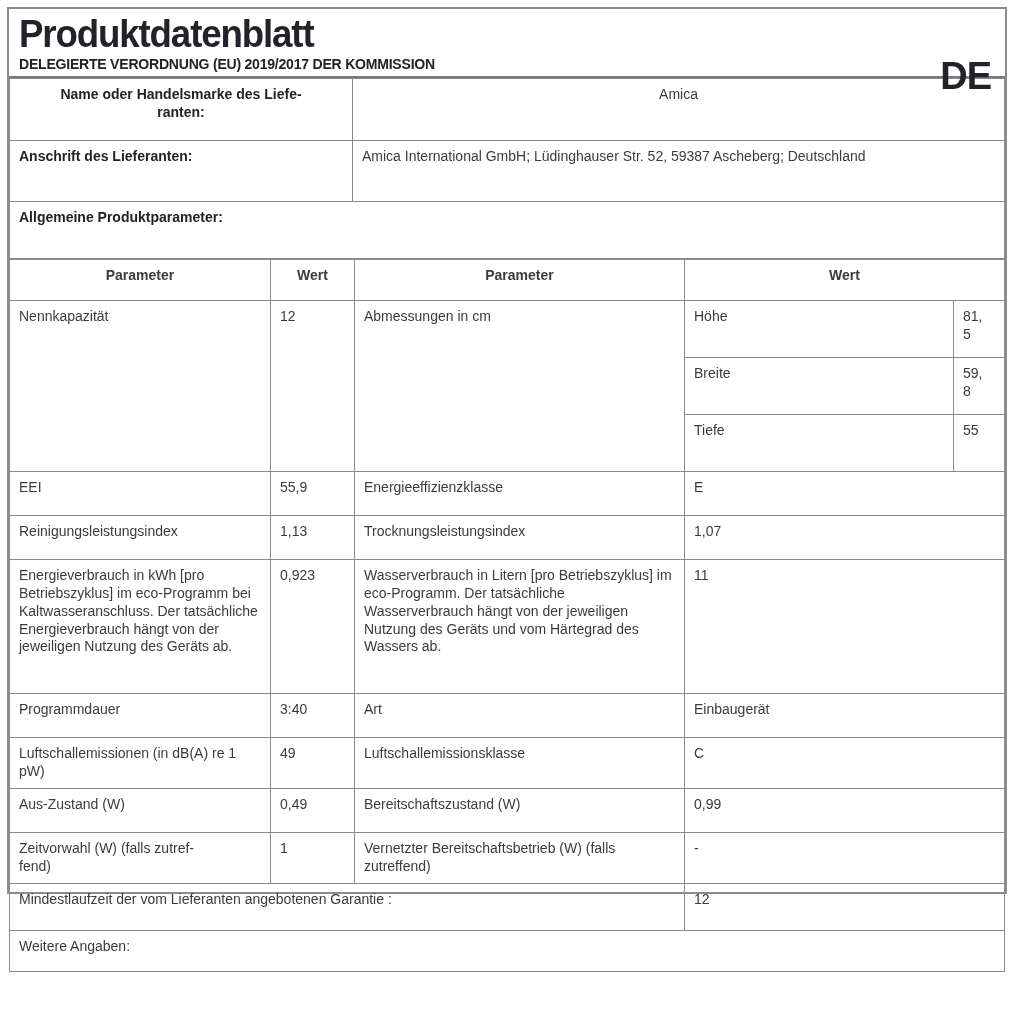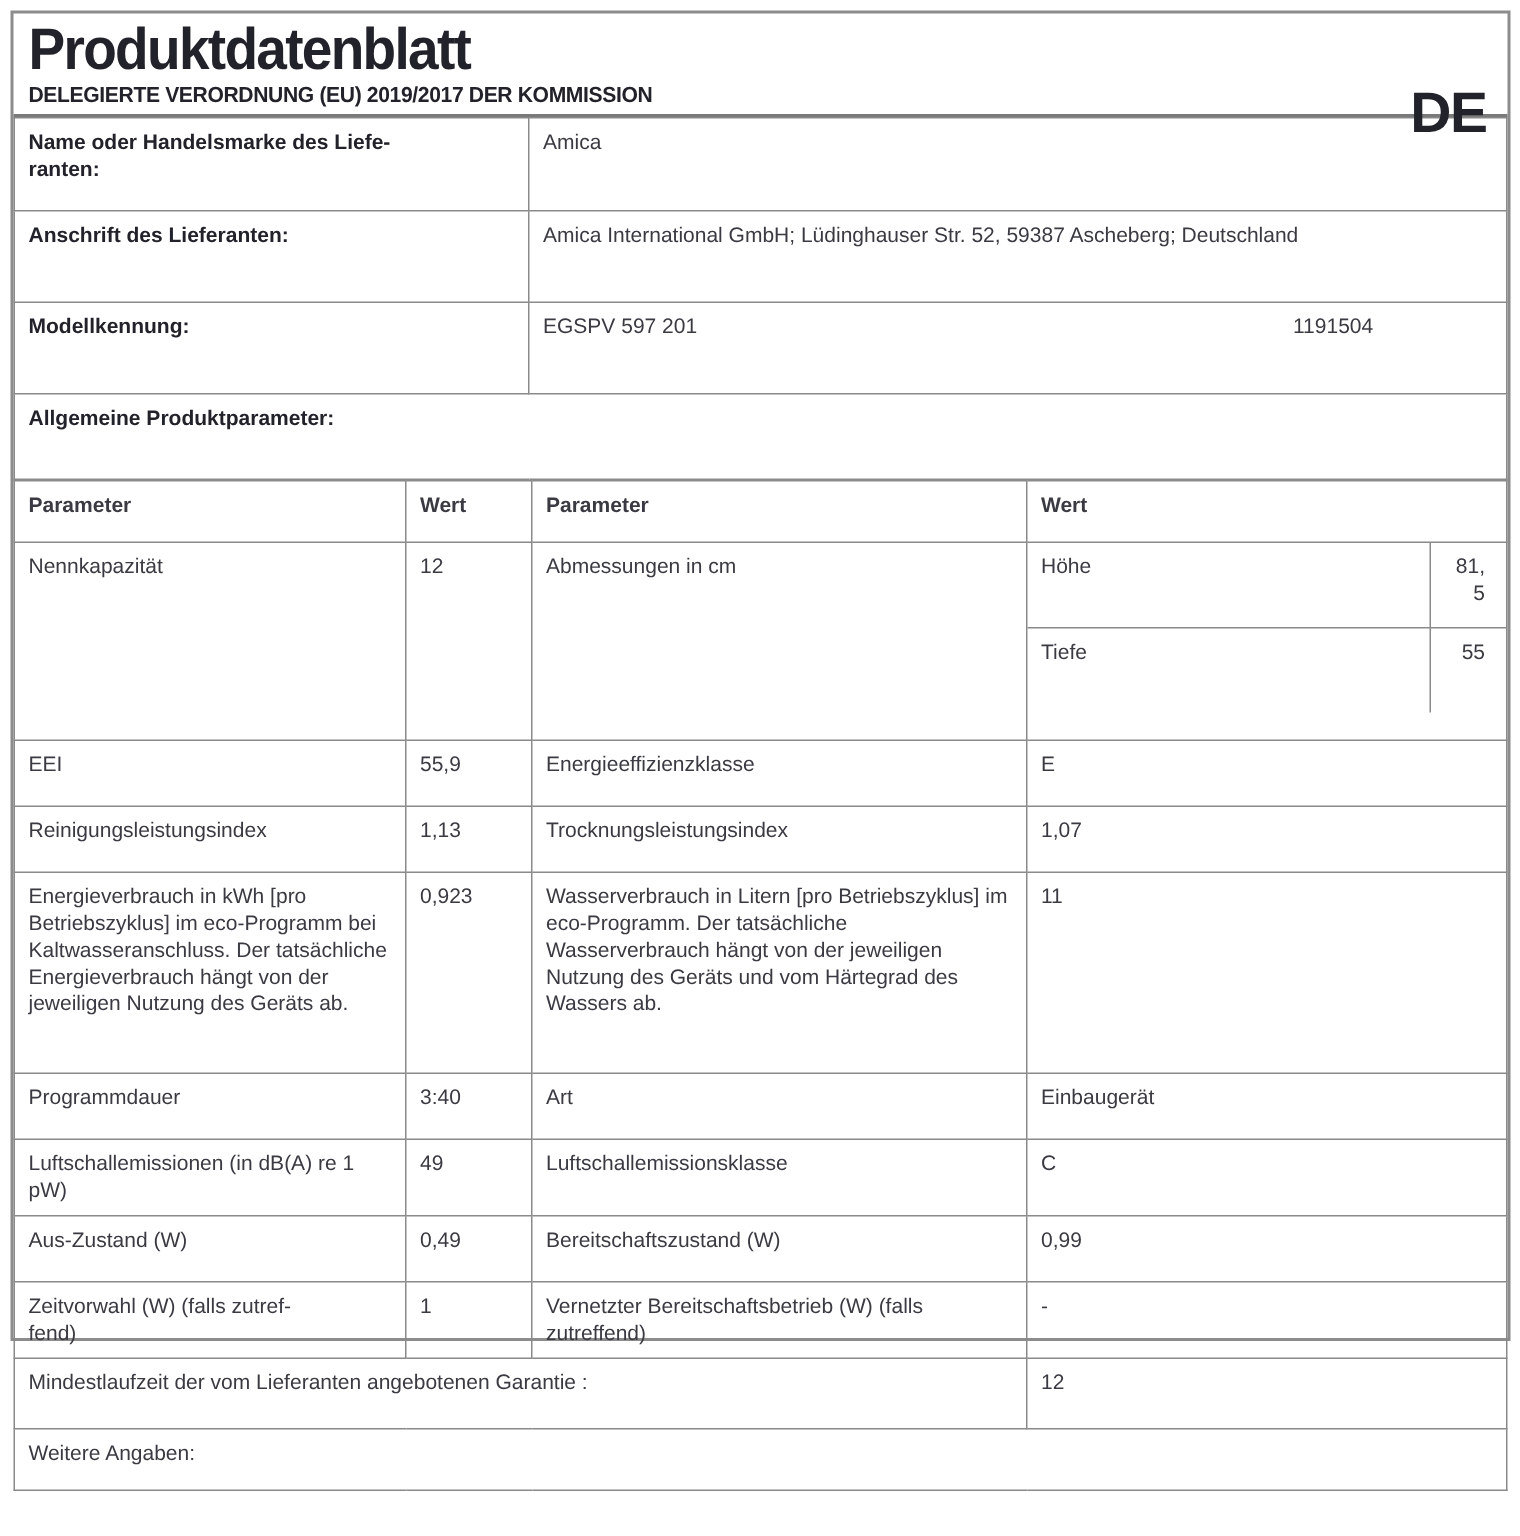--- a/index.html
+++ b/index.html
@@ -86,21 +86,21 @@
     border: 1px solid #8a8a8a;
     vertical-align: top;
     padding: 7px 9px 7px 9px;
     font-size: 14px;
     line-height: 1.27;
     color: #3a3a42;
     word-wrap: break-word;
   }
   td.nb-l { border-left: 0; }
   td.nb-r { border-right: 0; }
-  td.nb-t { border-top: 0; }
+  td.nb-t { border-top: 0; text-align: center; }
 
   .lbl { font-weight: bold; color: #22222a; }
   .val { font-weight: normal; }
 
   
   .supplier td { padding-top: 8px; padding-bottom: 8px; }
   .row-name td   { height: 47px; }
   .row-addr td   { height: 46px; }
   .row-model td  { height: 46px; }
   .sec-head td   { height: 42px; }
@@ -129,21 +129,21 @@
     border: 0;
     border-bottom: 1px solid #8a8a8a;
     padding: 7px 9px 6px 9px;
     font-size: 14px;
     line-height: 1.27;
     height: 43px;
     vertical-align: top;
   }
   table.dims tr:last-child td { border-bottom: 0; }
   table.dims td.dim-name { width: 250px; border-right: 1px solid #8a8a8a; }
-  table.dims td.dim-val  { text-align: right; padding-right: 14px; }
+  table.dims td.dim-val  { text-align: left; padding-right: 14px; }
 
   td.cell-nopad { padding: 0 !important; }
 </style>
 </head>
 <body>
 
 <div class="sheet">
   <div class="frame">
 
     <div class="titlebar">
@@ -166,31 +166,20 @@
           <td class="nb-r nb-t">
             <span class="val">Amica</span>
           </td>
         </tr>
         <tr class="row-addr">
           <td class="nb-l">
             <span class="lbl">Anschrift des Lieferanten:</span>
           </td>
           <td class="nb-r">
             <span class="val">Amica International GmbH; Lüdinghauser Str. 52, 59387 Ascheberg; Deutschland</span>
-          </td>
-        </tr>
-        <tr class="row-model">
-          <td class="nb-l">
-            <span class="lbl">Modellkennung:</span>
-          </td>
-          <td class="nb-r">
-            <div class="model-inner">
-              <span class="val model-code">EGSPV 597 201</span>
-              <span class="val model-num">1191504</span>
-            </div>
           </td>
         </tr>
         <tr class="sec-head">
           <td class="nb-l nb-r" colspan="2">
             <span class="lbl">Allgemeine Produktparameter:</span>
           </td>
         </tr>
       </tbody>
     </table>
 
@@ -215,20 +204,24 @@
           <td>12</td>
           <td>Abmessungen in cm</td>
           <td class="nb-r cell-nopad">
             <table class="dims">
               <tbody>
                 <tr>
                   <td class="dim-name">Höhe</td>
                   <td class="dim-val">81,5</td>
                 </tr>
                 <tr>
+                  <td class="dim-name">Breite</td>
+                  <td class="dim-val">59,8</td>
+                </tr>
+                <tr>
                   <td class="dim-name">Tiefe</td>
                   <td class="dim-val">55</td>
                 </tr>
               </tbody>
             </table>
           </td>
         </tr>
 
         <tr style="height:44px">
           <td class="nb-l">EEI</td>

